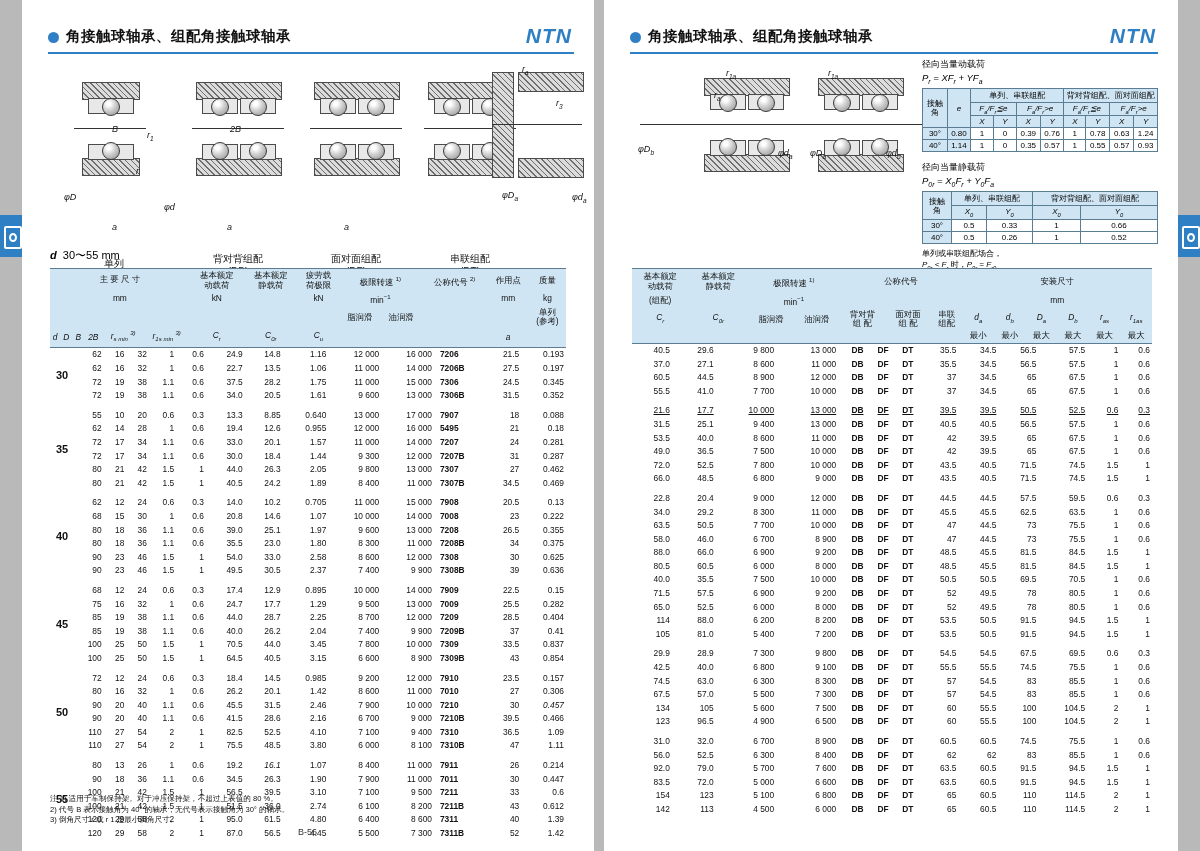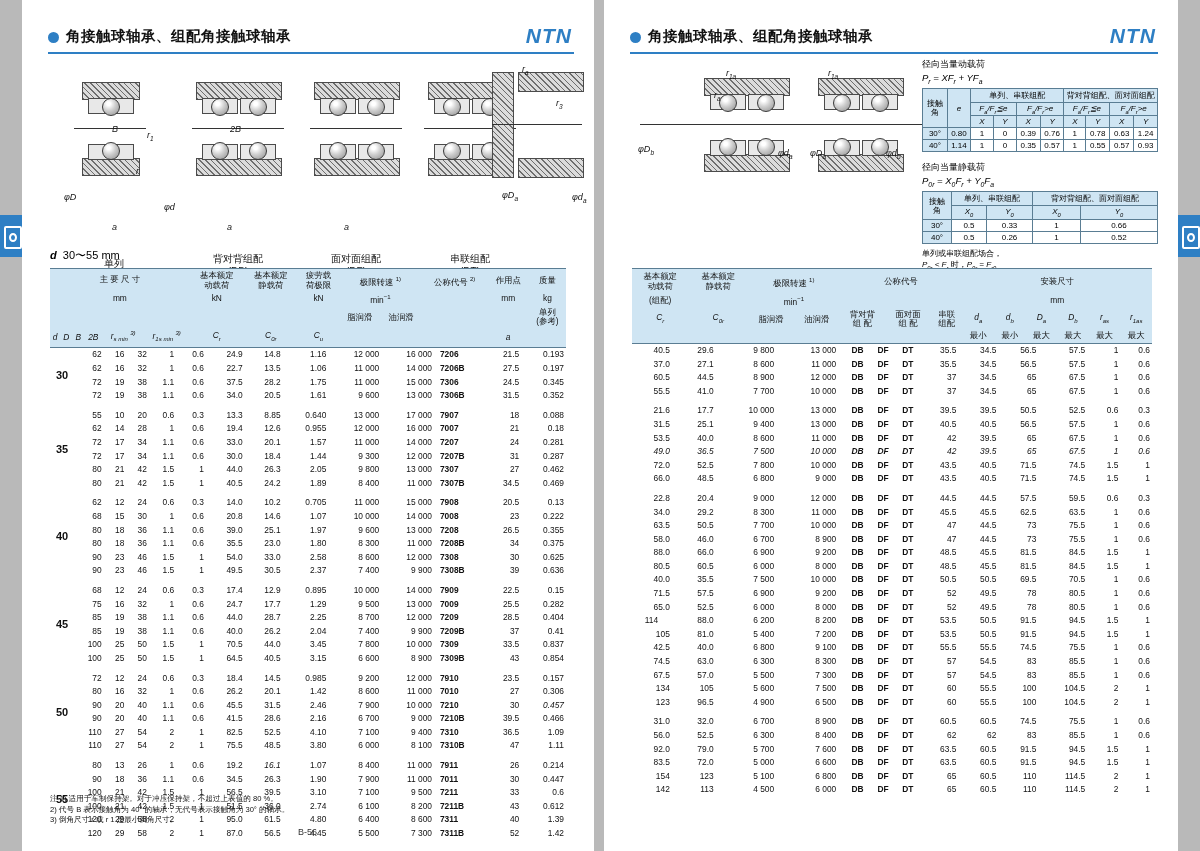--- a/index.html
+++ b/index.html
@@ -281,21 +281,21 @@
               <td class="r" style="padding-right:3px;">62</td>
               <td class="r" style="padding-right:3px;">14</td>
               <td class="r" style="padding-right:3px;">28</td>
               <td class="r" style="padding-right:4px;">1</td>
               <td class="r" style="padding-right:6px;">0.6</td>
               <td class="r" style="padding-right:5px;">19.4</td>
               <td class="r" style="padding-right:5px;">12.6</td>
               <td class="r" style="padding-right:5px;">0.955</td>
               <td class="r" style="padding-right:4px;">12 000</td>
               <td class="r" style="padding-right:5px;">16 000</td>
-              <td class="b" style="padding-left:3px;">7007</td>
+              <td class="b" style="padding-left:3px;">5495</td>
               <td class="r" style="padding-right:6px;">21</td>
               <td class="r" style="padding-right:2px;">0.18</td>
             </tr>
             <tr style="height:13px;">
               <td class="r" style="padding-right:3px;">72</td>
               <td class="r" style="padding-right:3px;">17</td>
               <td class="r" style="padding-right:3px;">34</td>
               <td class="r" style="padding-right:4px;">1.1</td>
               <td class="r" style="padding-right:6px;">0.6</td>
               <td class="r" style="padding-right:5px;">33.0</td>
@@ -971,21 +971,21 @@
               <td class="c b" style="">DB</td>
               <td class="c b" style="">DF</td>
               <td class="c b" style="">DT</td>
               <td class="r" style="padding-right:4px;">37</td>
               <td class="r" style="padding-right:4px;">34.5</td>
               <td class="r" style="padding-right:4px;">65</td>
               <td class="r" style="padding-right:4px;">67.5</td>
               <td class="r" style="padding-right:6px;">1</td>
               <td class="r" style="padding-right:2px;">0.6</td>
             </tr>
-            <tr style="height:13px;">
+            <tr style="height:13px;text-decoration:underline;">
               <td class="r" style="padding-top:7px;padding-right:6px;">21.6</td>
               <td class="r" style="padding-top:7px;padding-right:6px;">17.7</td>
               <td class="r" style="padding-top:7px;padding-right:5px;">10 000</td>
               <td class="r" style="padding-top:7px;padding-right:8px;">13 000</td>
               <td class="c b" style="padding-top:7px;">DB</td>
               <td class="c b" style="padding-top:7px;">DF</td>
               <td class="c b" style="padding-top:7px;">DT</td>
               <td class="r" style="padding-top:7px;padding-right:4px;">39.5</td>
               <td class="r" style="padding-top:7px;padding-right:4px;">39.5</td>
               <td class="r" style="padding-top:7px;padding-right:4px;">50.5</td>
@@ -1016,21 +1016,21 @@
               <td class="c b" style="">DB</td>
               <td class="c b" style="">DF</td>
               <td class="c b" style="">DT</td>
               <td class="r" style="padding-right:4px;">42</td>
               <td class="r" style="padding-right:4px;">39.5</td>
               <td class="r" style="padding-right:4px;">65</td>
               <td class="r" style="padding-right:4px;">67.5</td>
               <td class="r" style="padding-right:6px;">1</td>
               <td class="r" style="padding-right:2px;">0.6</td>
             </tr>
-            <tr style="height:13px;font-style:italic;">
+            <tr style="height:13px;">
               <td class="r" style="padding-right:6px;">49.0</td>
               <td class="r" style="padding-right:6px;">36.5</td>
               <td class="r" style="padding-right:5px;">7 500</td>
               <td class="r" style="padding-right:8px;">10 000</td>
               <td class="c b" style="">DB</td>
               <td class="c b" style="">DF</td>
               <td class="c b" style="">DT</td>
               <td class="r" style="padding-right:4px;">42</td>
               <td class="r" style="padding-right:4px;">39.5</td>
               <td class="r" style="padding-right:4px;">65</td>
@@ -1197,21 +1197,21 @@
               <td class="c b" style="">DF</td>
               <td class="c b" style="">DT</td>
               <td class="r" style="padding-right:4px;">52</td>
               <td class="r" style="padding-right:4px;">49.5</td>
               <td class="r" style="padding-right:4px;">78</td>
               <td class="r" style="padding-right:4px;">80.5</td>
               <td class="r" style="padding-right:6px;">1</td>
               <td class="r" style="padding-right:2px;">0.6</td>
             </tr>
             <tr style="height:13px;">
-              <td class="r" style="padding-right:6px;text-align:center;">114</td>
+              <td class="r" style="padding-right:6px;">114</td>
               <td class="r" style="padding-right:6px;">88.0</td>
               <td class="r" style="padding-right:5px;">6 200</td>
               <td class="r" style="padding-right:8px;">8 200</td>
               <td class="c b" style="">DB</td>
               <td class="c b" style="">DF</td>
               <td class="c b" style="">DT</td>
               <td class="r" style="padding-right:4px;">53.5</td>
               <td class="r" style="padding-right:4px;">50.5</td>
               <td class="r" style="padding-right:4px;">91.5</td>
               <td class="r" style="padding-right:4px;">94.5</td>
@@ -1225,20 +1225,35 @@
               <td class="r" style="padding-right:8px;">7 200</td>
               <td class="c b" style="">DB</td>
               <td class="c b" style="">DF</td>
               <td class="c b" style="">DT</td>
               <td class="r" style="padding-right:4px;">53.5</td>
               <td class="r" style="padding-right:4px;">50.5</td>
               <td class="r" style="padding-right:4px;">91.5</td>
               <td class="r" style="padding-right:4px;">94.5</td>
               <td class="r" style="padding-right:6px;">1.5</td>
               <td class="r" style="padding-right:2px;">1</td>
+            </tr>
+            <tr style="height:13px;">
+              <td class="r" style="padding-top:7px;padding-right:6px;">29.9</td>
+              <td class="r" style="padding-top:7px;padding-right:6px;">28.9</td>
+              <td class="r" style="padding-top:7px;padding-right:5px;">7 300</td>
+              <td class="r" style="padding-top:7px;padding-right:8px;">9 800</td>
+              <td class="c b" style="padding-top:7px;">DB</td>
+              <td class="c b" style="padding-top:7px;">DF</td>
+              <td class="c b" style="padding-top:7px;">DT</td>
+              <td class="r" style="padding-top:7px;padding-right:4px;">54.5</td>
+              <td class="r" style="padding-top:7px;padding-right:4px;">54.5</td>
+              <td class="r" style="padding-top:7px;padding-right:4px;">67.5</td>
+              <td class="r" style="padding-top:7px;padding-right:4px;">69.5</td>
+              <td class="r" style="padding-top:7px;padding-right:6px;">0.6</td>
+              <td class="r" style="padding-top:7px;padding-right:2px;">0.3</td>
             </tr>
             <tr style="height:13px;">
               <td class="r" style="padding-right:6px;">42.5</td>
               <td class="r" style="padding-right:6px;">40.0</td>
               <td class="r" style="padding-right:5px;">6 800</td>
               <td class="r" style="padding-right:8px;">9 100</td>
               <td class="c b" style="">DB</td>
               <td class="c b" style="">DF</td>
               <td class="c b" style="">DT</td>
               <td class="r" style="padding-right:4px;">55.5</td>

